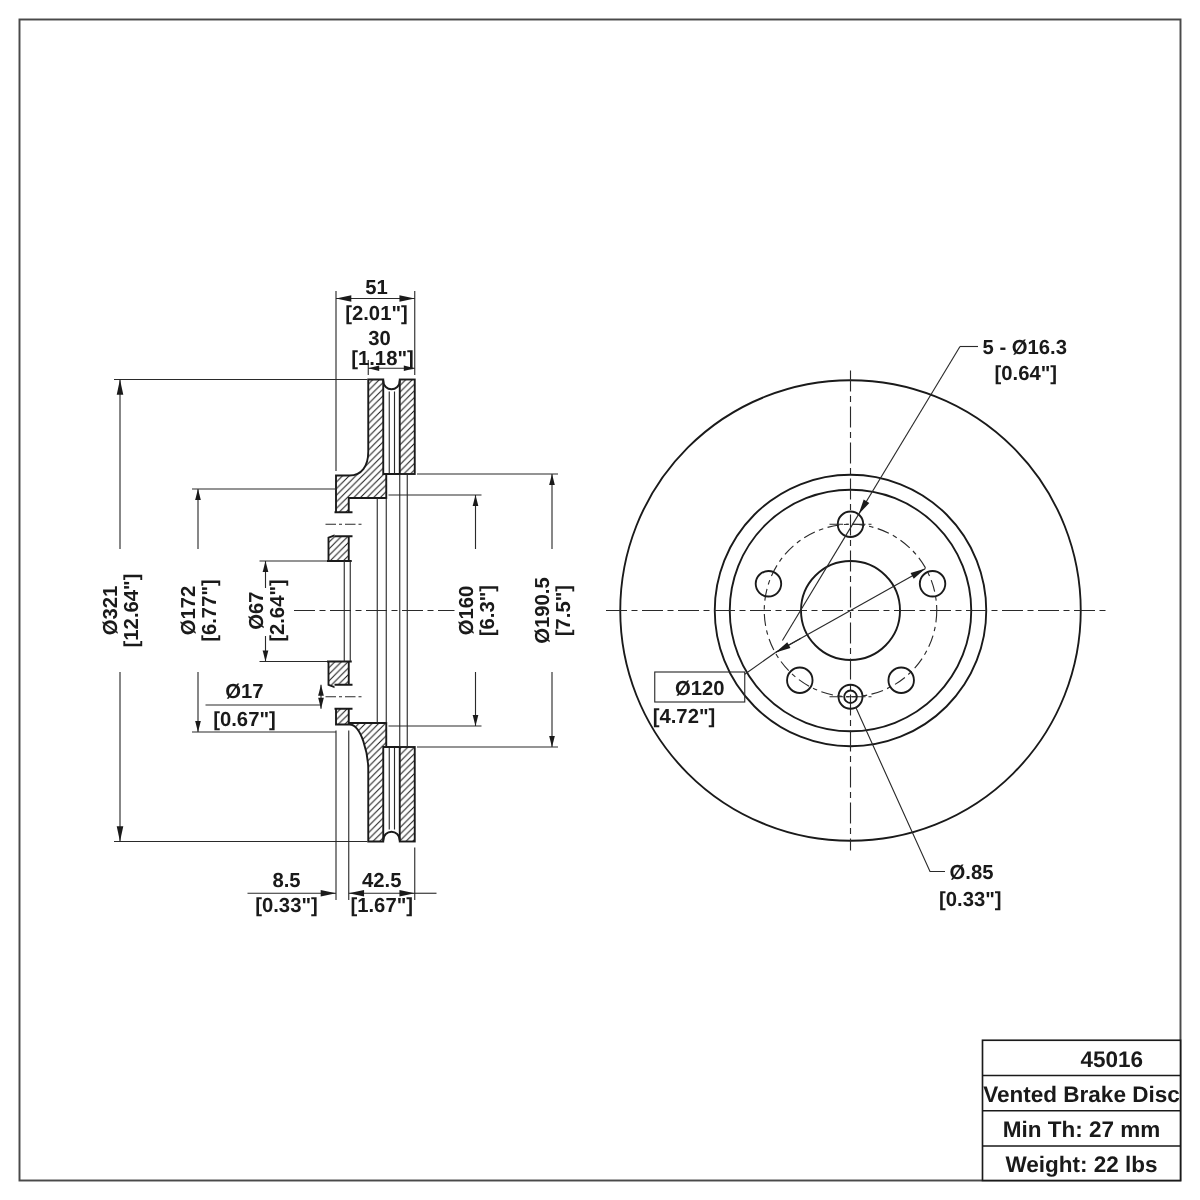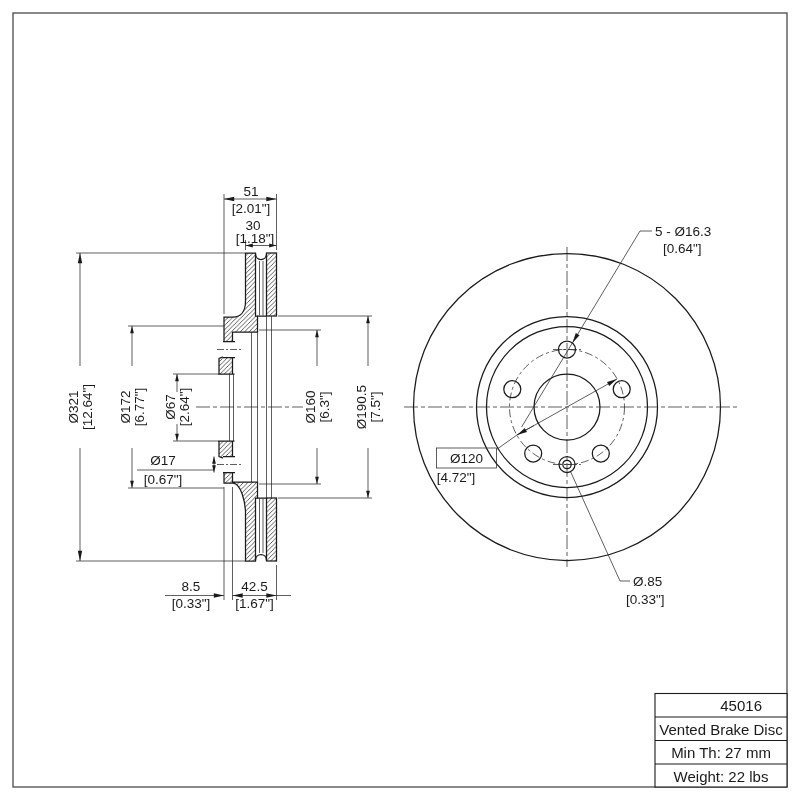--- a/index.html
+++ b/index.html
@@ -1,17 +1,17 @@
 <!DOCTYPE html>
 <html><head>
 <meta charset="utf-8">
 <style>
   html,body{margin:0;padding:0;background:#fff;}
   .sheet{position:relative;width:800px;height:800px;background:#fff;overflow:hidden;
-         font-family:"Liberation Sans", sans-serif;}
+         font-family:"Liberation Sans", sans-serif;font-weight:bold;}
   svg{position:absolute;left:0;top:0;}
   text{fill:#1a1a1a;font-family:"Liberation Sans", sans-serif;}
   .dimtxt{font-size:13.5px;}
   .tbltxt{font-size:15px;}
   .thick{stroke:#1a1a1a;stroke-width:1.25;fill:none;}
   .thin{stroke:#2a2a2a;stroke-width:0.75;fill:none;}
   .cline{stroke:#2a2a2a;stroke-width:0.75;fill:none;stroke-dasharray:14 3 4 3;}
   .cline2{stroke:#2a2a2a;stroke-width:0.75;fill:none;stroke-dasharray:8 3 3 3;}
 </style>
 </head>

